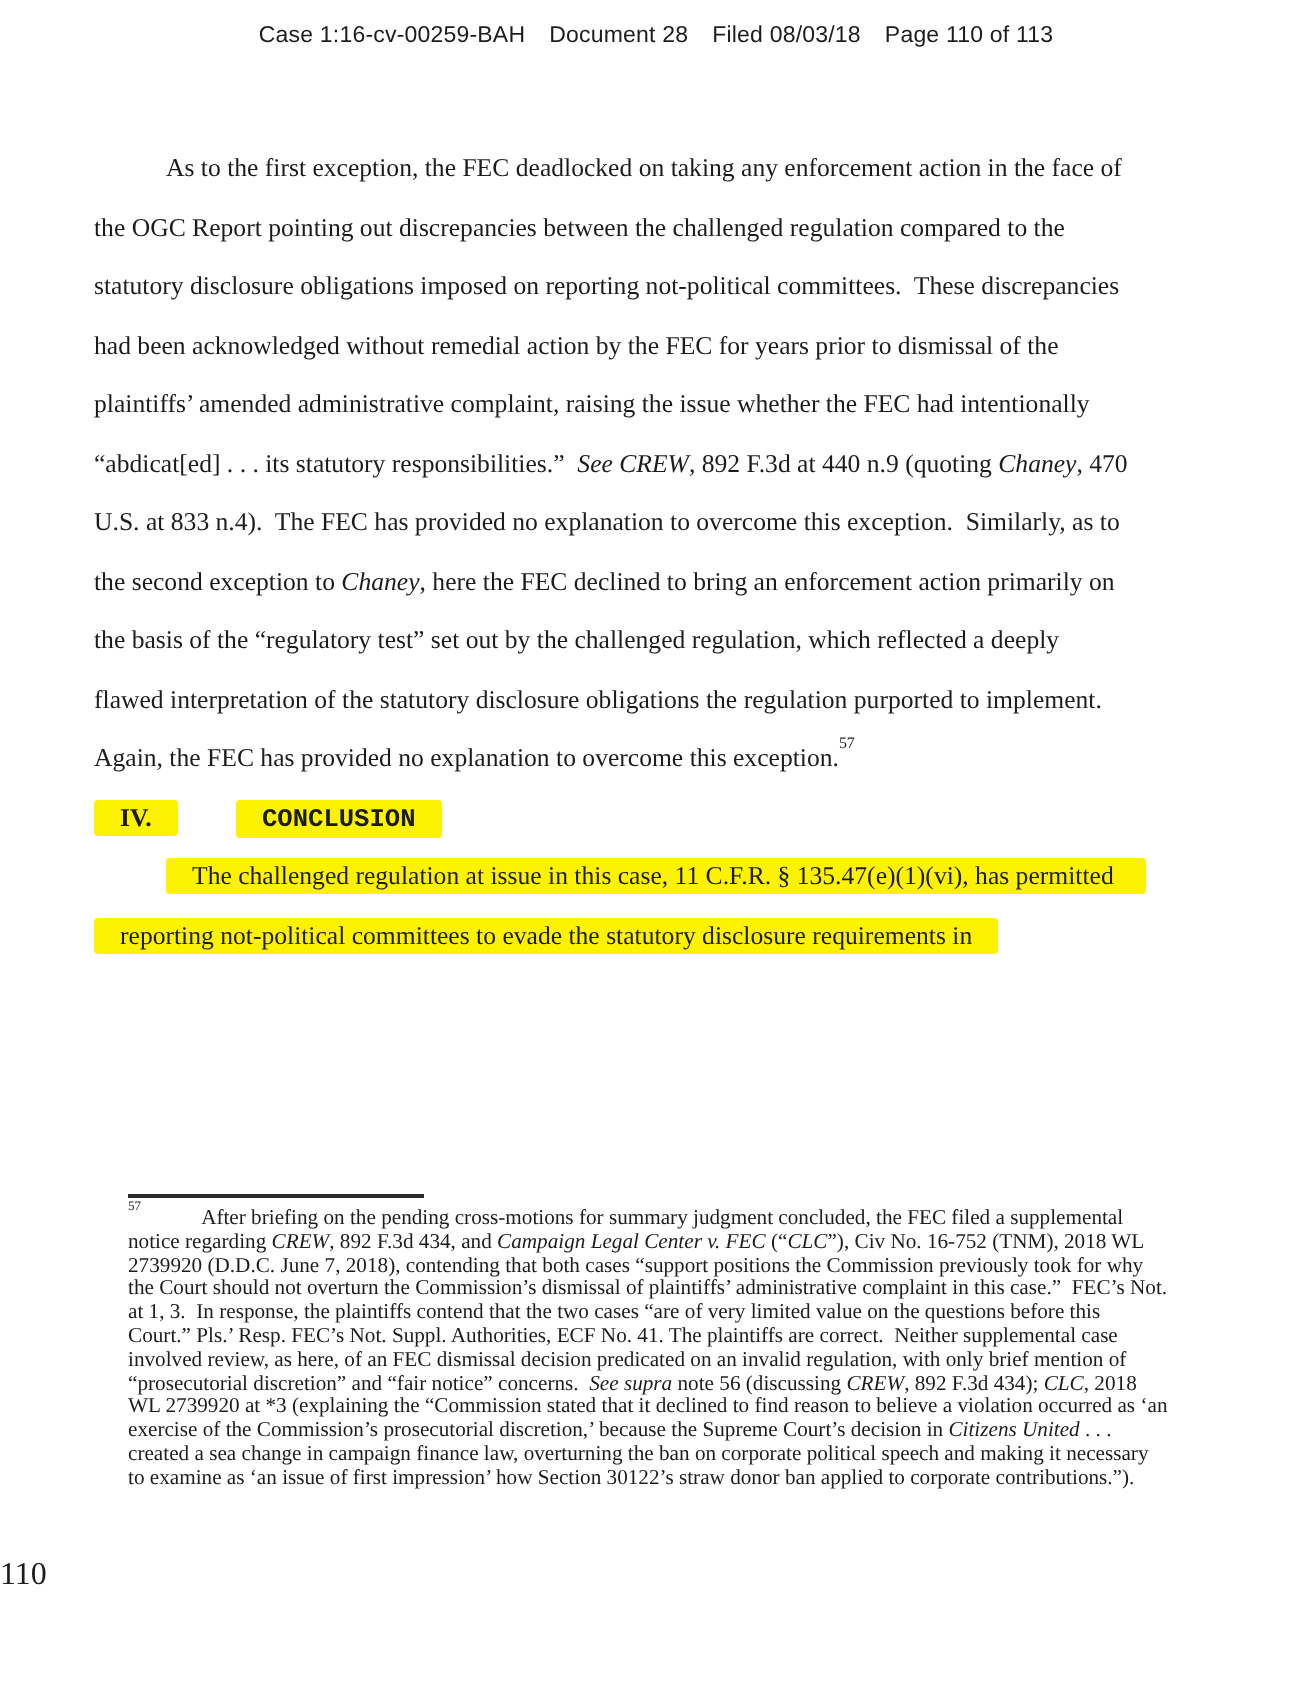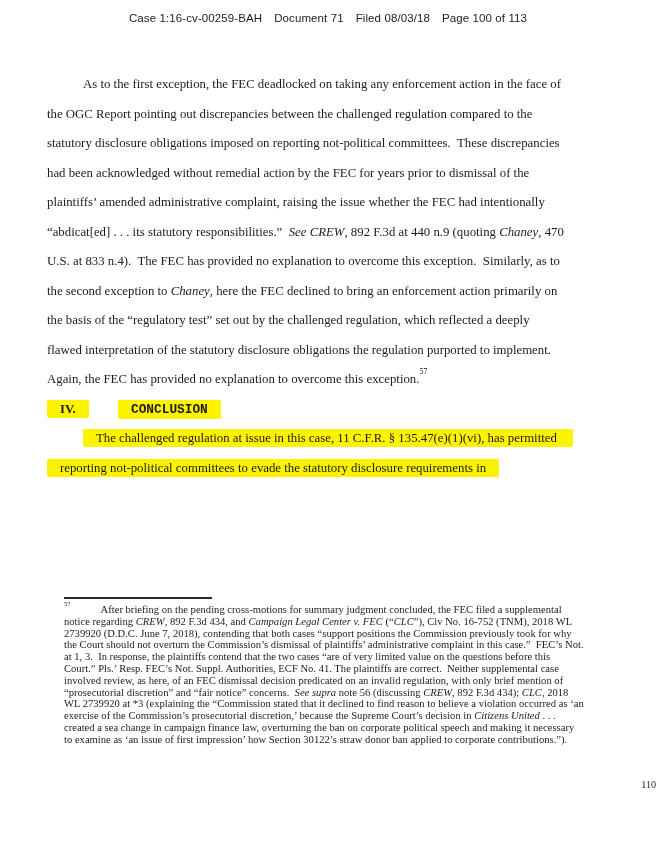--- a/index.html
+++ b/index.html
@@ -37,34 +37,34 @@
   .tab { display: inline-block; width: 30px; }
   .footnote {
     position: absolute; left: 64px; top: 597px; width: 520px;
     font-family: "Liberation Serif", serif;
     font-size: 10.6px; line-height: 11.8px;
   }
   .fn-rule { width: 148px; height: 2px; background: #2a2a2a; margin: 0 0 5px 0; }
   .fn-text { white-space: pre-wrap; }
   .page-number {
     position: absolute; top: 779px; left: 0; right: 0;
-    text-align: right;
-    font-family: "Liberation Serif", serif; font-size: 10px;
+    text-align: left;
+    font-family: "Liberation Serif", serif; font-size: 16px;
   }
 </style>
 </head>
 <body>
 
 <div class="page">
 
   <div class="stamp-header">
     <span>Case 1:16-cv-00259-BAH</span>
-    <span>Document 71</span>
+    <span>Document 28</span>
     <span>Filed 08/03/18</span>
-    <span>Page 100 of 113</span>
+    <span>Page 110 of 113</span>
   </div>
 
   <div class="content">
     <p class="para"><span>As to the first exception, the FEC deadlocked on taking any enforcement action in the face of the OGC Report pointing out discrepancies between the challenged regulation compared to the statutory disclosure obligations imposed on reporting not-political committees.  These discrepancies had been acknowledged without remedial action by the FEC for years prior to dismissal of the plaintiffs’ amended administrative complaint, raising the issue whether the FEC had intentionally “abdicat[ed] . . . its statutory responsibilities.”  </span><span class="it">See CREW</span><span>, 892 F.3d at 440 n.9 (quoting </span><span class="it">Chaney</span><span>, 470 U.S. at 833 n.4).  The FEC has provided no explanation to overcome this exception.  Similarly, as to the second exception to </span><span class="it">Chaney</span><span>, here the FEC declined to bring an enforcement action primarily on the basis of the “regulatory test” set out by the challenged regulation, which reflected a deeply flawed interpretation of the statutory disclosure obligations the regulation purported to implement.  Again, the FEC has provided no explanation to overcome this exception.</span><sup>57</sup></p>
     <p class="heading">
       <span class="hl bd">IV.</span>
       <span class="hl bd title">CONCLUSION</span>
     </p>
     <p class="para"><span class="hl">The challenged regulation at issue in this case, 11 C.F.R. § 135.47(e)(1)(vi), has permitted reporting not-political committees to evade the statutory disclosure requirements in</span></p>
   </div>

